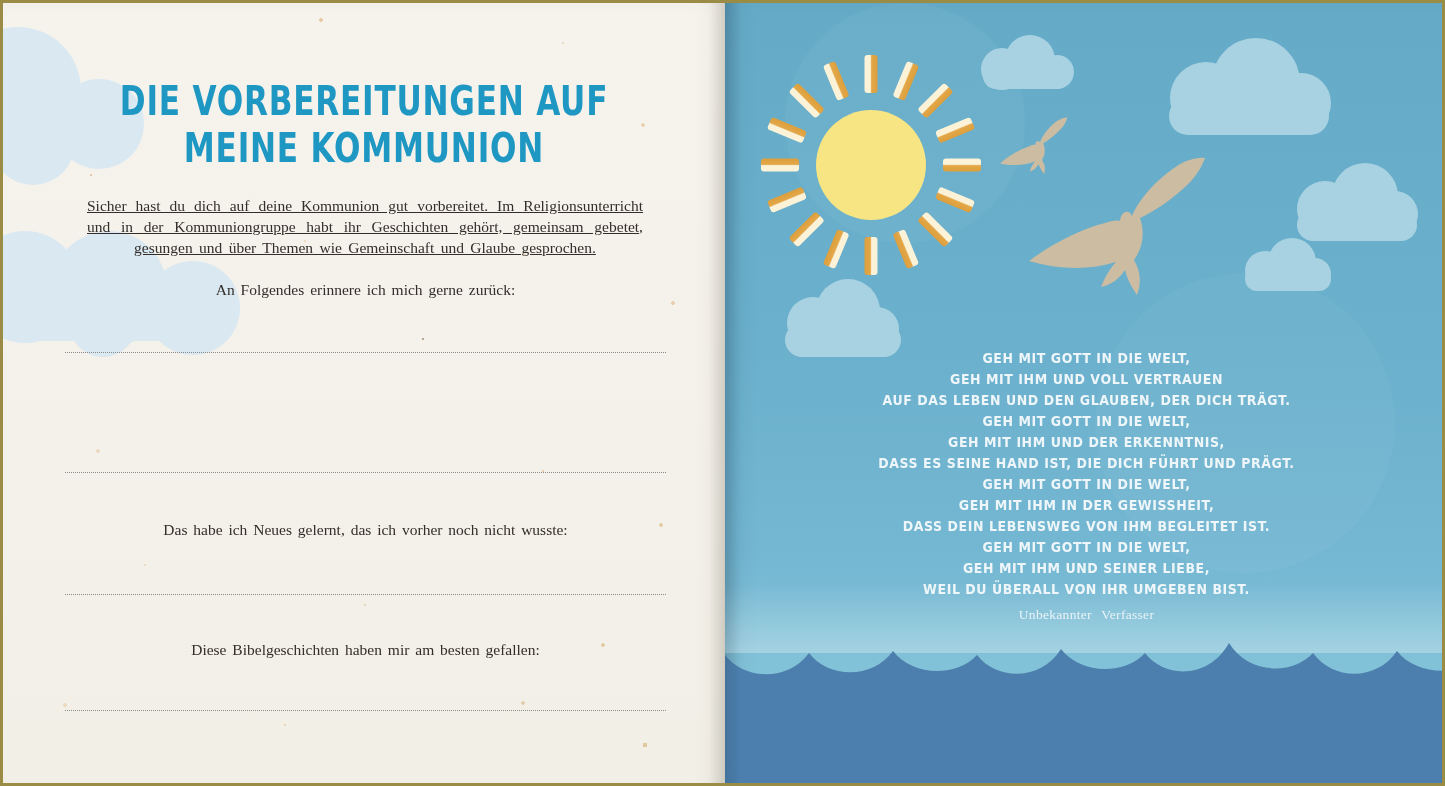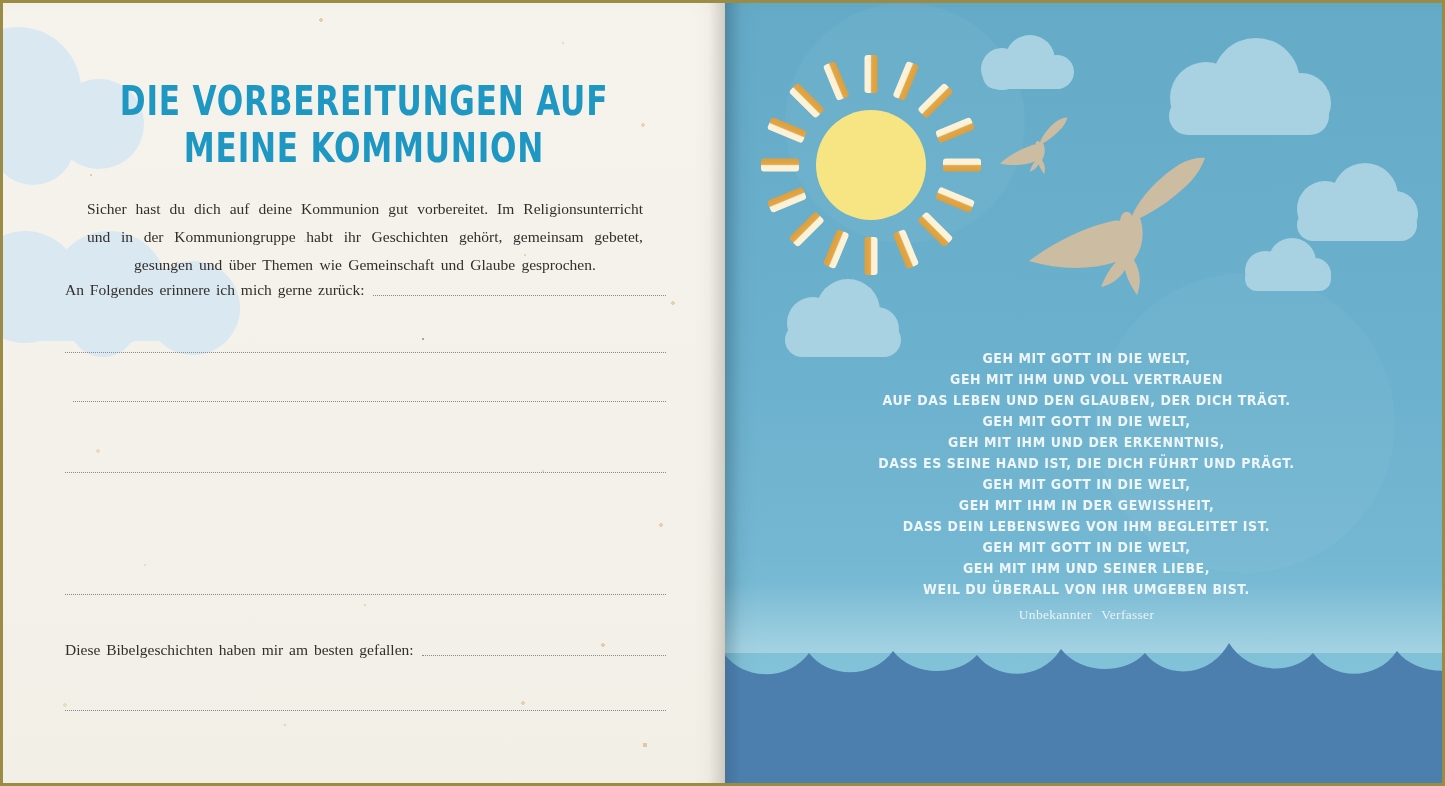--- a/index.html
+++ b/index.html
@@ -37,24 +37,24 @@
     box-shadow: inset 20px 0 26px -16px rgba(20,50,70,.22);
   }
   .art { position:absolute; top:0; left:0; }
 
   
   .title { position:absolute; top:48px; left:0; width:722px; text-align:center;
     font-family:"DejaVu Sans", sans-serif; font-weight:bold;
     font-size:41px; line-height:47px; color:#1e97c3; letter-spacing:1px;
     transform:scaleX(.76); transform-origin:50% 0; }
   .intro { position:absolute; top:176px; left:84px; width:556px;
-    font-size:15.5px; line-height:28px; color:#332e29;
-    text-align:justify; text-align-last:center; word-spacing:2.5px; }
-  .prompt-row { position:absolute; left:62px; width:601px; display:flex; align-items:flex-end;
-    font-size:15.5px; color:#332e29; word-spacing:2px; white-space:nowrap; }
+    font-size:15.5px; line-height:21px; color:#332e29;
+    text-align:justify; text-align-last:center; word-spacing:2.5px;text-decoration:underline; }
+  .prompt-row { position:absolute; left:62px; width:601px; display:flex; align-items:center;
+    font-size:15.5px; color:#332e29; word-spacing:2px; white-space:nowrap;flex-direction:column; }
   .prompt-row .lbl { flex:0 0 auto; }
   .fill-line { flex:1 1 auto; height:0; margin-left:8px; margin-bottom:3px;
     border-bottom:1.6px dotted #8a8a8a; }
   .full-line { position:absolute; left:62px; width:601px; height:0;
     border-bottom:1.6px dotted #8a8a8a; }
   .row-1 { top:278px; } .line-1 { top:349px; }
   .row-2 { top:398px; } .line-2 { top:469px; }
   .row-3 { top:518px; } .line-3 { top:591px; }
   .row-4 { top:638px;font-family:Liberation Serif, serif; } .line-4 { top:707px; }
 
@@ -100,20 +100,24 @@
       <span class="lbl">An Folgendes erinnere ich mich gerne zurück:</span>
       <span class="fill-line"></span>
     </div>
     <div class="full-line line-1"></div>
 
     <div class="prompt-row row-2">
       <span class="fill-line"></span>
     </div>
     <div class="full-line line-2"></div>
 
+    <div class="prompt-row row-3">
+      <span class="lbl">Das habe ich Neues gelernt, das ich vorher noch nicht wusste:</span>
+      <span class="fill-line"></span>
+    </div>
     <div class="full-line line-3"></div>
 
     <div class="prompt-row row-4">
       <span class="lbl">Diese Bibelgeschichten haben mir am besten gefallen:</span>
       <span class="fill-line"></span>
     </div>
     <div class="full-line line-4"></div>
 
   </section>
 

